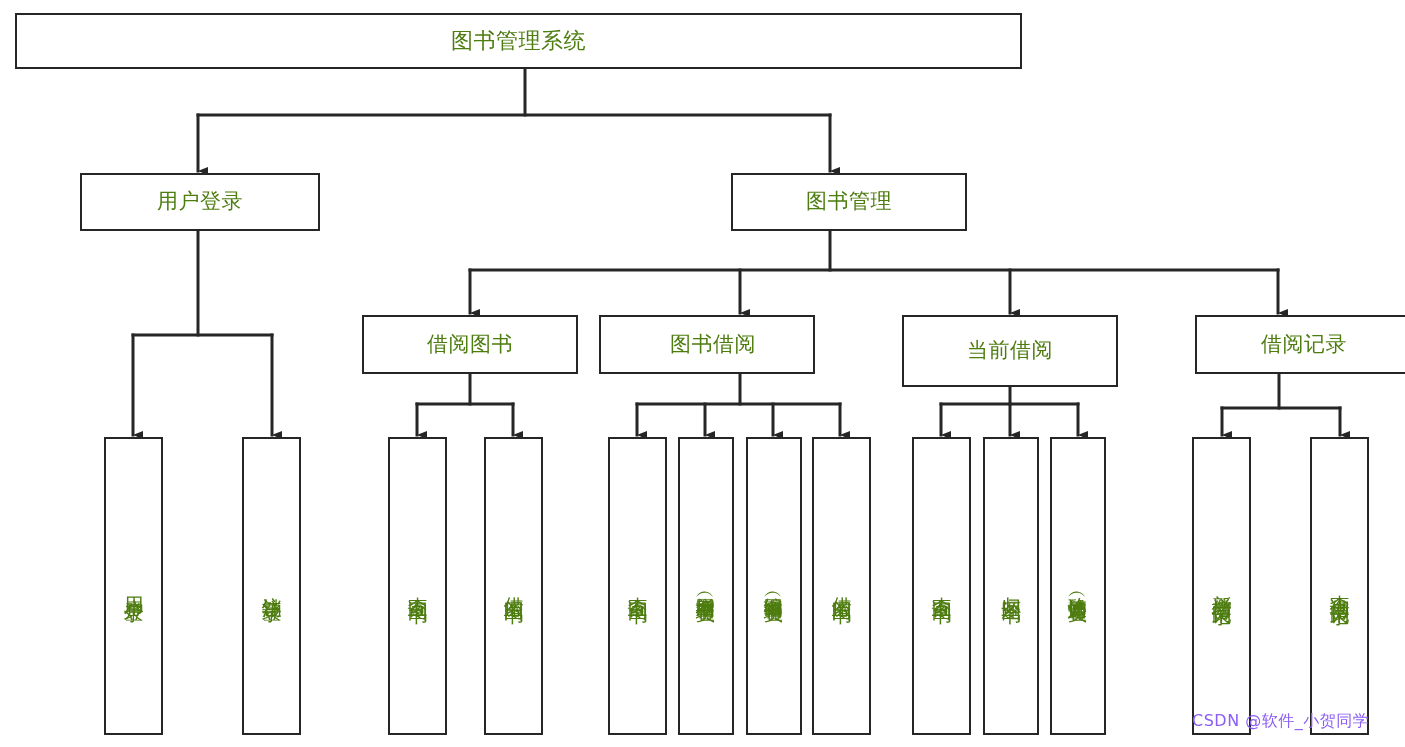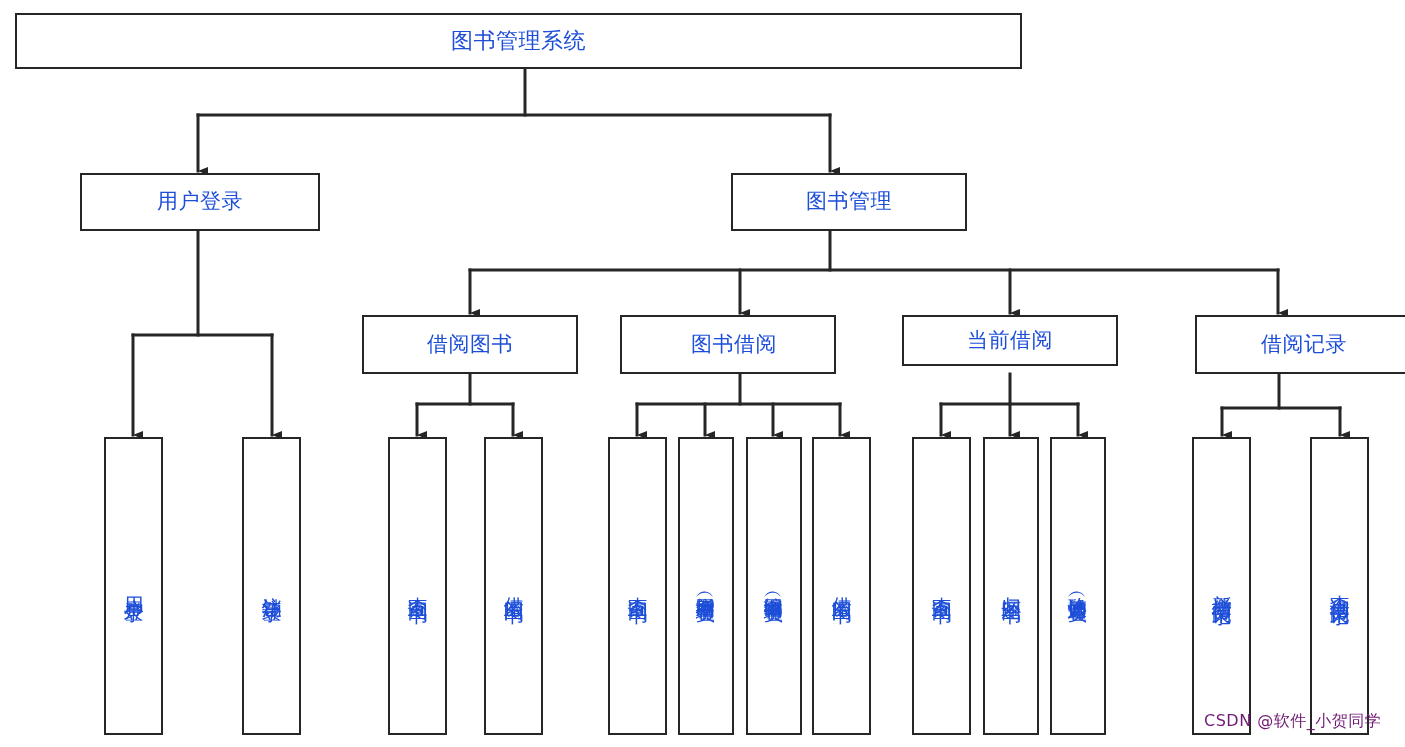--- a/index.html
+++ b/index.html
@@ -27,21 +27,21 @@
     pointer-events: none;
   }
   .node {
     position: absolute;
     box-sizing: border-box;
     background: #ffffff;
     border: 2px solid #262626;
     display: flex;
     align-items: center;
     justify-content: center;
-    color: #1d4ed8;
+    color: #4d7c0f;
   }
   .node.h {
     font-size: 21px;
     line-height: 1.2;
     letter-spacing: 0.5px;
     white-space: nowrap;
   }
   .node.root {
     font-size: 22px;
   }
@@ -57,24 +57,23 @@
     letter-spacing: 2.5px;
     white-space: nowrap;
     text-align: center;
   }
   .node.v.long .vtext {
     letter-spacing: 1px;
   }
   .watermark {
     position: absolute;
     font-size: 16px;
-    color: #701a75;
+    color: #8b5cf6;
     white-space: nowrap;
     letter-spacing: 0.5px;
-    padding-left: 12px;
   }
 </style>
 </head>
 <body>
 
 <div id="canvas">
 
   <svg id="edges" viewBox="0 0 1405 747" xmlns="http://www.w3.org/2000/svg">
     <defs>
       <marker id="arrowhead" markerWidth="9" markerHeight="11" refX="4.5" refY="10.4" orient="auto" markerUnits="userSpaceOnUse">
@@ -124,24 +123,24 @@
       </div>
       <div class="node h" style="left: 80px; top: 173px; width: 240px; height: 58px;">
         <span>用户登录</span>
       </div>
       <div class="node h" style="left: 712px; top: 173px; width: 236px; height: 58px; margin-left: 19px;">
         <span>图书管理</span>
       </div>
       <div class="node h" style="left: 362px; top: 315px; width: 216px; height: 59px;">
         <span>借阅图书</span>
       </div>
-      <div class="node h" style="left: 620px; top: 315px; width: 216px; height: 59px; padding-left: 12px;">
+      <div class="node h" style="left: 599px; top: 315px; width: 216px; height: 59px; padding-left: 12px;">
         <span>图书借阅</span>
       </div>
-      <div class="node h" style="left: 902px; top: 315px; width: 216px; height: 51px;">
+      <div class="node h" style="left: 902px; top: 315px; width: 216px; height: 72px;">
         <span>当前借阅</span>
       </div>
       <div class="node h" style="left: 1195px; top: 315px; width: 218px; height: 59px;">
         <span>借阅记录</span>
       </div>
       <div class="node v" style="left: 104px; top: 437px; width: 59px; height: 298px;">
         <span class="vtext">用户登录</span>
       </div>
       <div class="node v" style="left: 242px; top: 437px; width: 59px; height: 298px;">
         <span class="vtext">注销登录</span>

